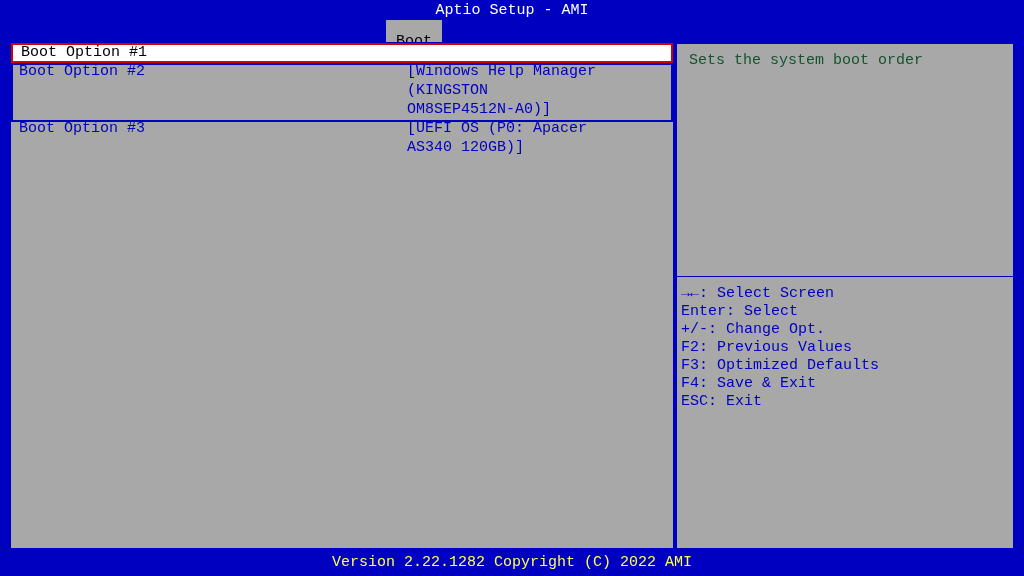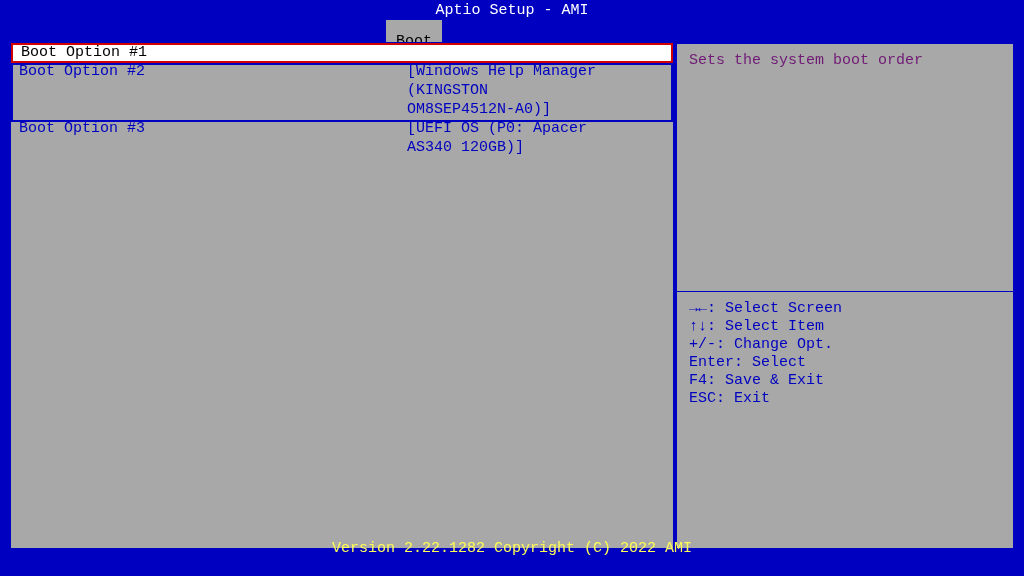--- a/index.html
+++ b/index.html
@@ -84,34 +84,34 @@
     pointer-events: none;
     z-index: 1;
   }
   .continuation {
     padding-left: 396px;
     height: 19px;
     display: flex;
     align-items: center;
   }
   .help-text {
-    color: #701a75;
+    color: #14532d;
   }
   .nav-help {
     position: absolute;
-    top: 247px;
+    top: 232px;
     left: 0;
     right: 0;
     border-top: 1px solid #0000c0;
-    padding: 8px 12px 0 12px;
+    padding: 8px 12px 0 4px;
   }
   .nav-line { height: 18px; }
   .footer {
     position: absolute;
-    bottom: 18px;
+    bottom: 4px;
     left: 0;
     width: 100%;
     text-align: center;
     color: #ffff55;
     height: 18px;
   }
 </style>
 </head>
 <body>
 
@@ -142,22 +142,23 @@
       <span class="value">[UEFI OS (P0: Apacer</span>
     </div>
     <div class="continuation">AS340 120GB)]</div>
 
   </div>
 
   <div class="panel panel-right">
     <div class="help-text">Sets the system boot order</div>
     <div class="nav-help">
       <div class="nav-line">→←: Select Screen</div>
-      <div class="nav-line">↑↓: Select Item</div>
+      <div class="nav-line">Enter: Select</div>
       <div class="nav-line">+/-: Change Opt.</div>
-      <div class="nav-line">Enter: Select</div>
+      <div class="nav-line">F2: Previous Values</div>
+      <div class="nav-line">F3: Optimized Defaults</div>
       <div class="nav-line">F4: Save &amp; Exit</div>
       <div class="nav-line">ESC: Exit</div>
     </div>
   </div>
 </div>
 
 <div class="footer">Version 2.22.1282 Copyright (C) 2022 AMI</div>
 
 </body></html>

